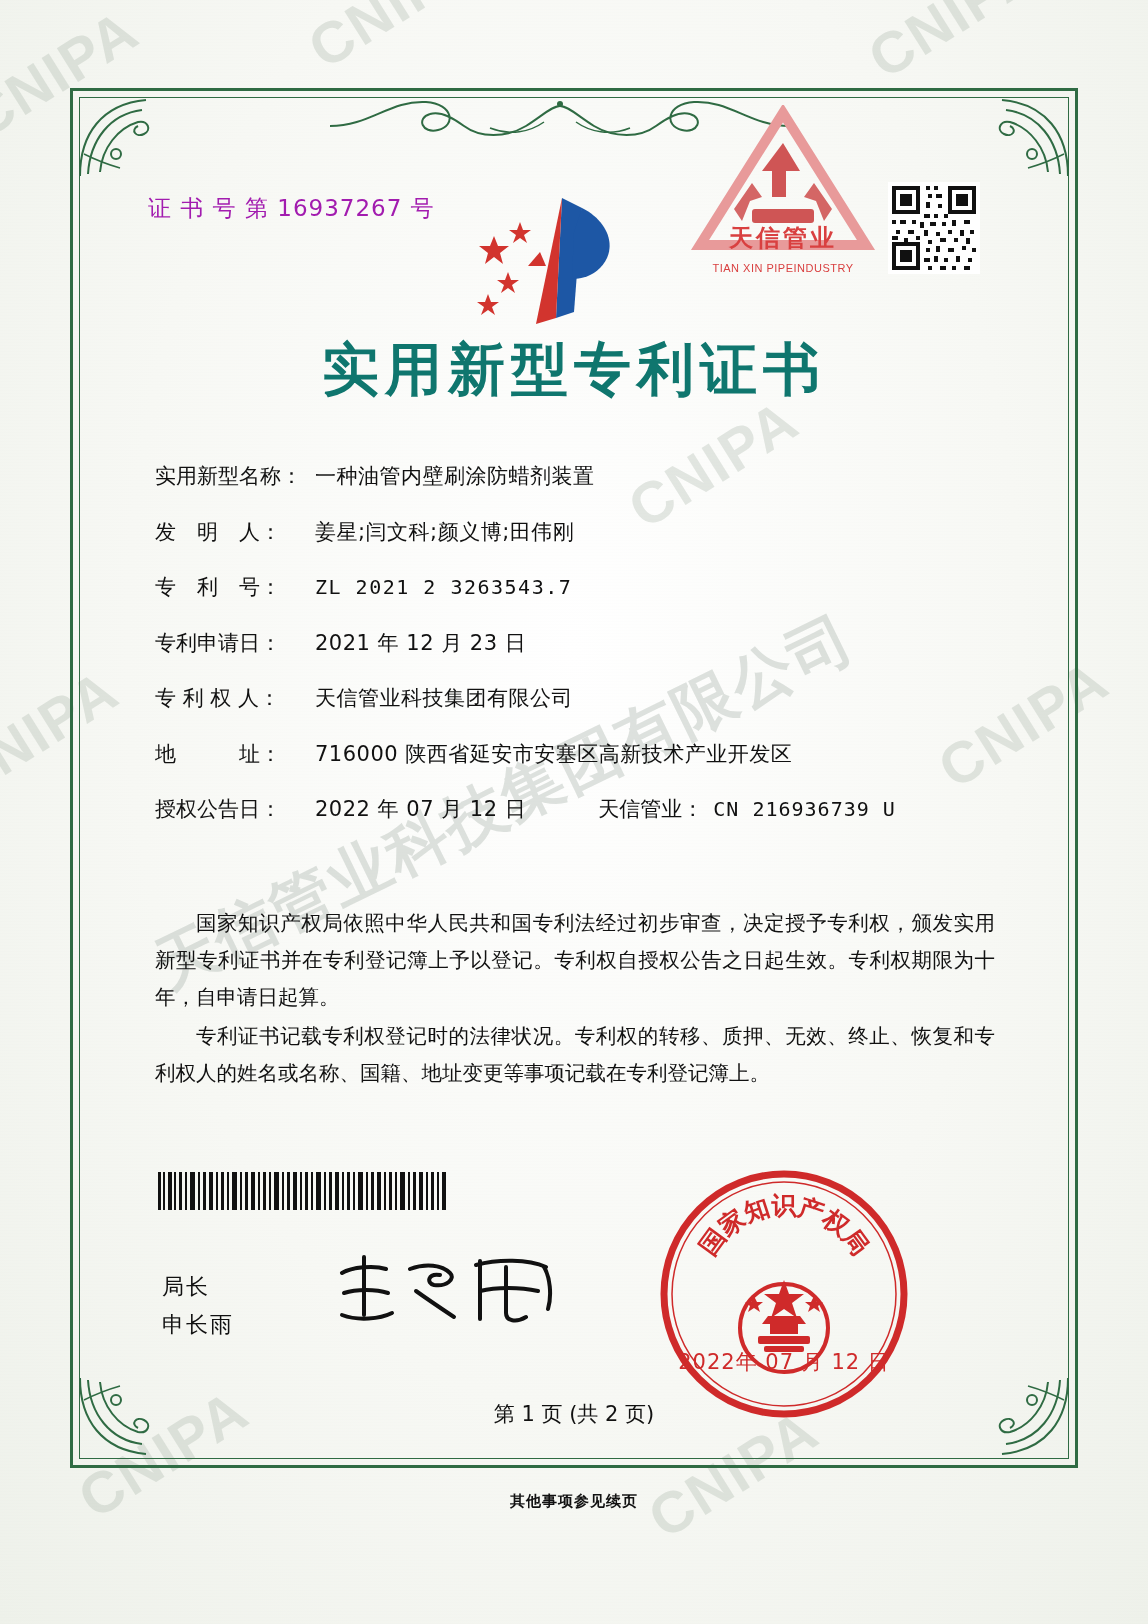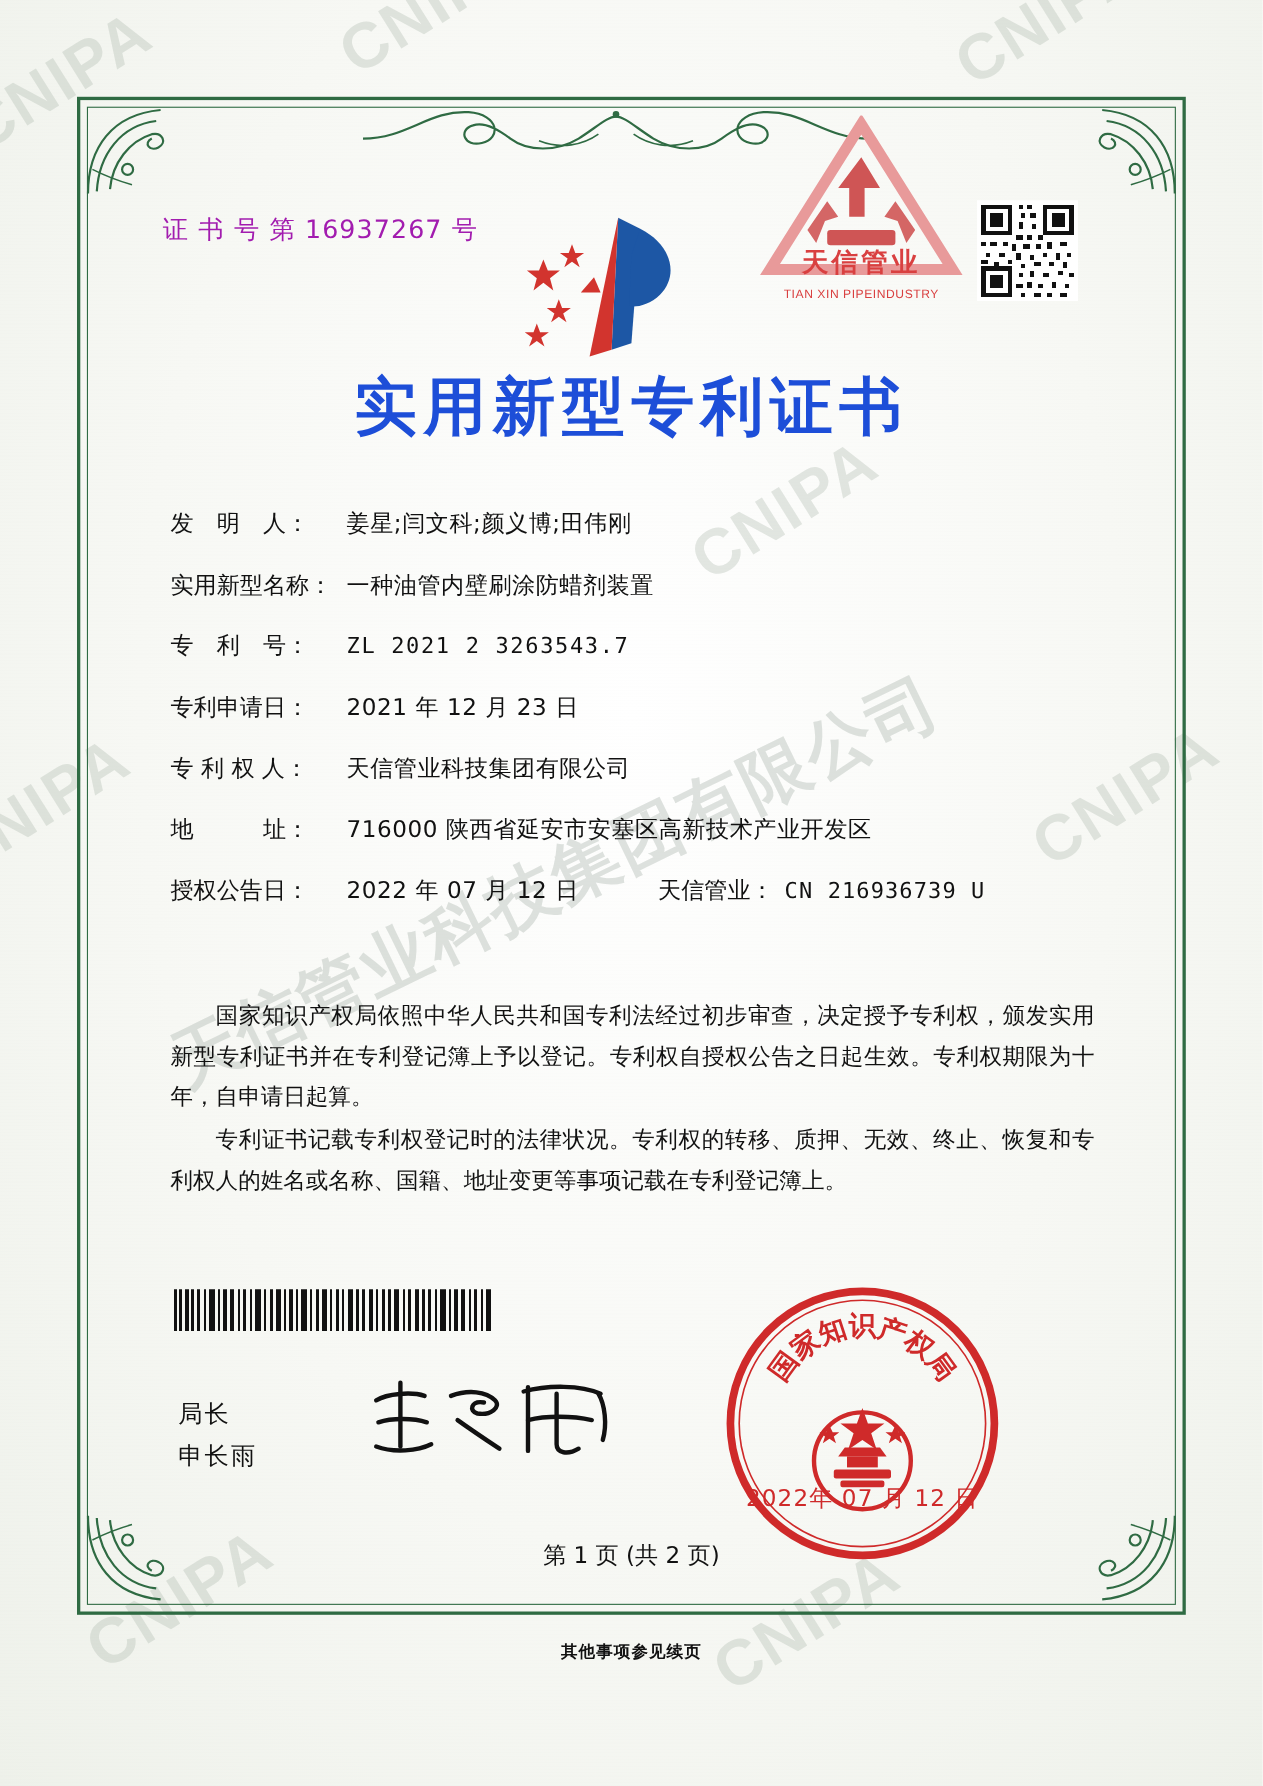--- a/index.html
+++ b/index.html
@@ -143,21 +143,21 @@
 
   .title {
     position: absolute;
     left: 0; top: 332px;
     width: 1148px;
     text-align: center;
     font-family: "DejaVu Sans", sans-serif;
     font-size: 57px;
     font-weight: bold;
     letter-spacing: 6px;
-    color: #1d4ed8;
+    color: #0f766e;
   }
 
   
   .fields {
     position: absolute;
     left: 155px; top: 462px;
     width: 840px;
   }
   .frow {
     display: flex;
@@ -428,26 +428,26 @@
           <rect x="32" y="42" width="2" height="2"></rect>
           <rect x="38" y="42" width="3" height="2"></rect>
       </g>
     </svg>
   </div>
 
   <div class="title">实用新型专利证书</div>
 
   <div class="fields">
     <div class="frow">
+      <div class="flabel">实用新型名称：</div>
+      <div class="fvalue">一种油管内壁刷涂防蜡剂装置</div>
+    </div>
+    <div class="frow">
       <div class="flabel">发　明　人：</div>
       <div class="fvalue">姜星;闫文科;颜义博;田伟刚</div>
-    </div>
-    <div class="frow">
-      <div class="flabel">实用新型名称：</div>
-      <div class="fvalue">一种油管内壁刷涂防蜡剂装置</div>
     </div>
     <div class="frow">
       <div class="flabel">专　利　号：</div>
       <div class="fvalue mono">ZL 2021 2 3263543.7</div>
     </div>
     <div class="frow">
       <div class="flabel">专利申请日：</div>
       <div class="fvalue">2021 年 12 月 23 日</div>
     </div>
     <div class="frow">

